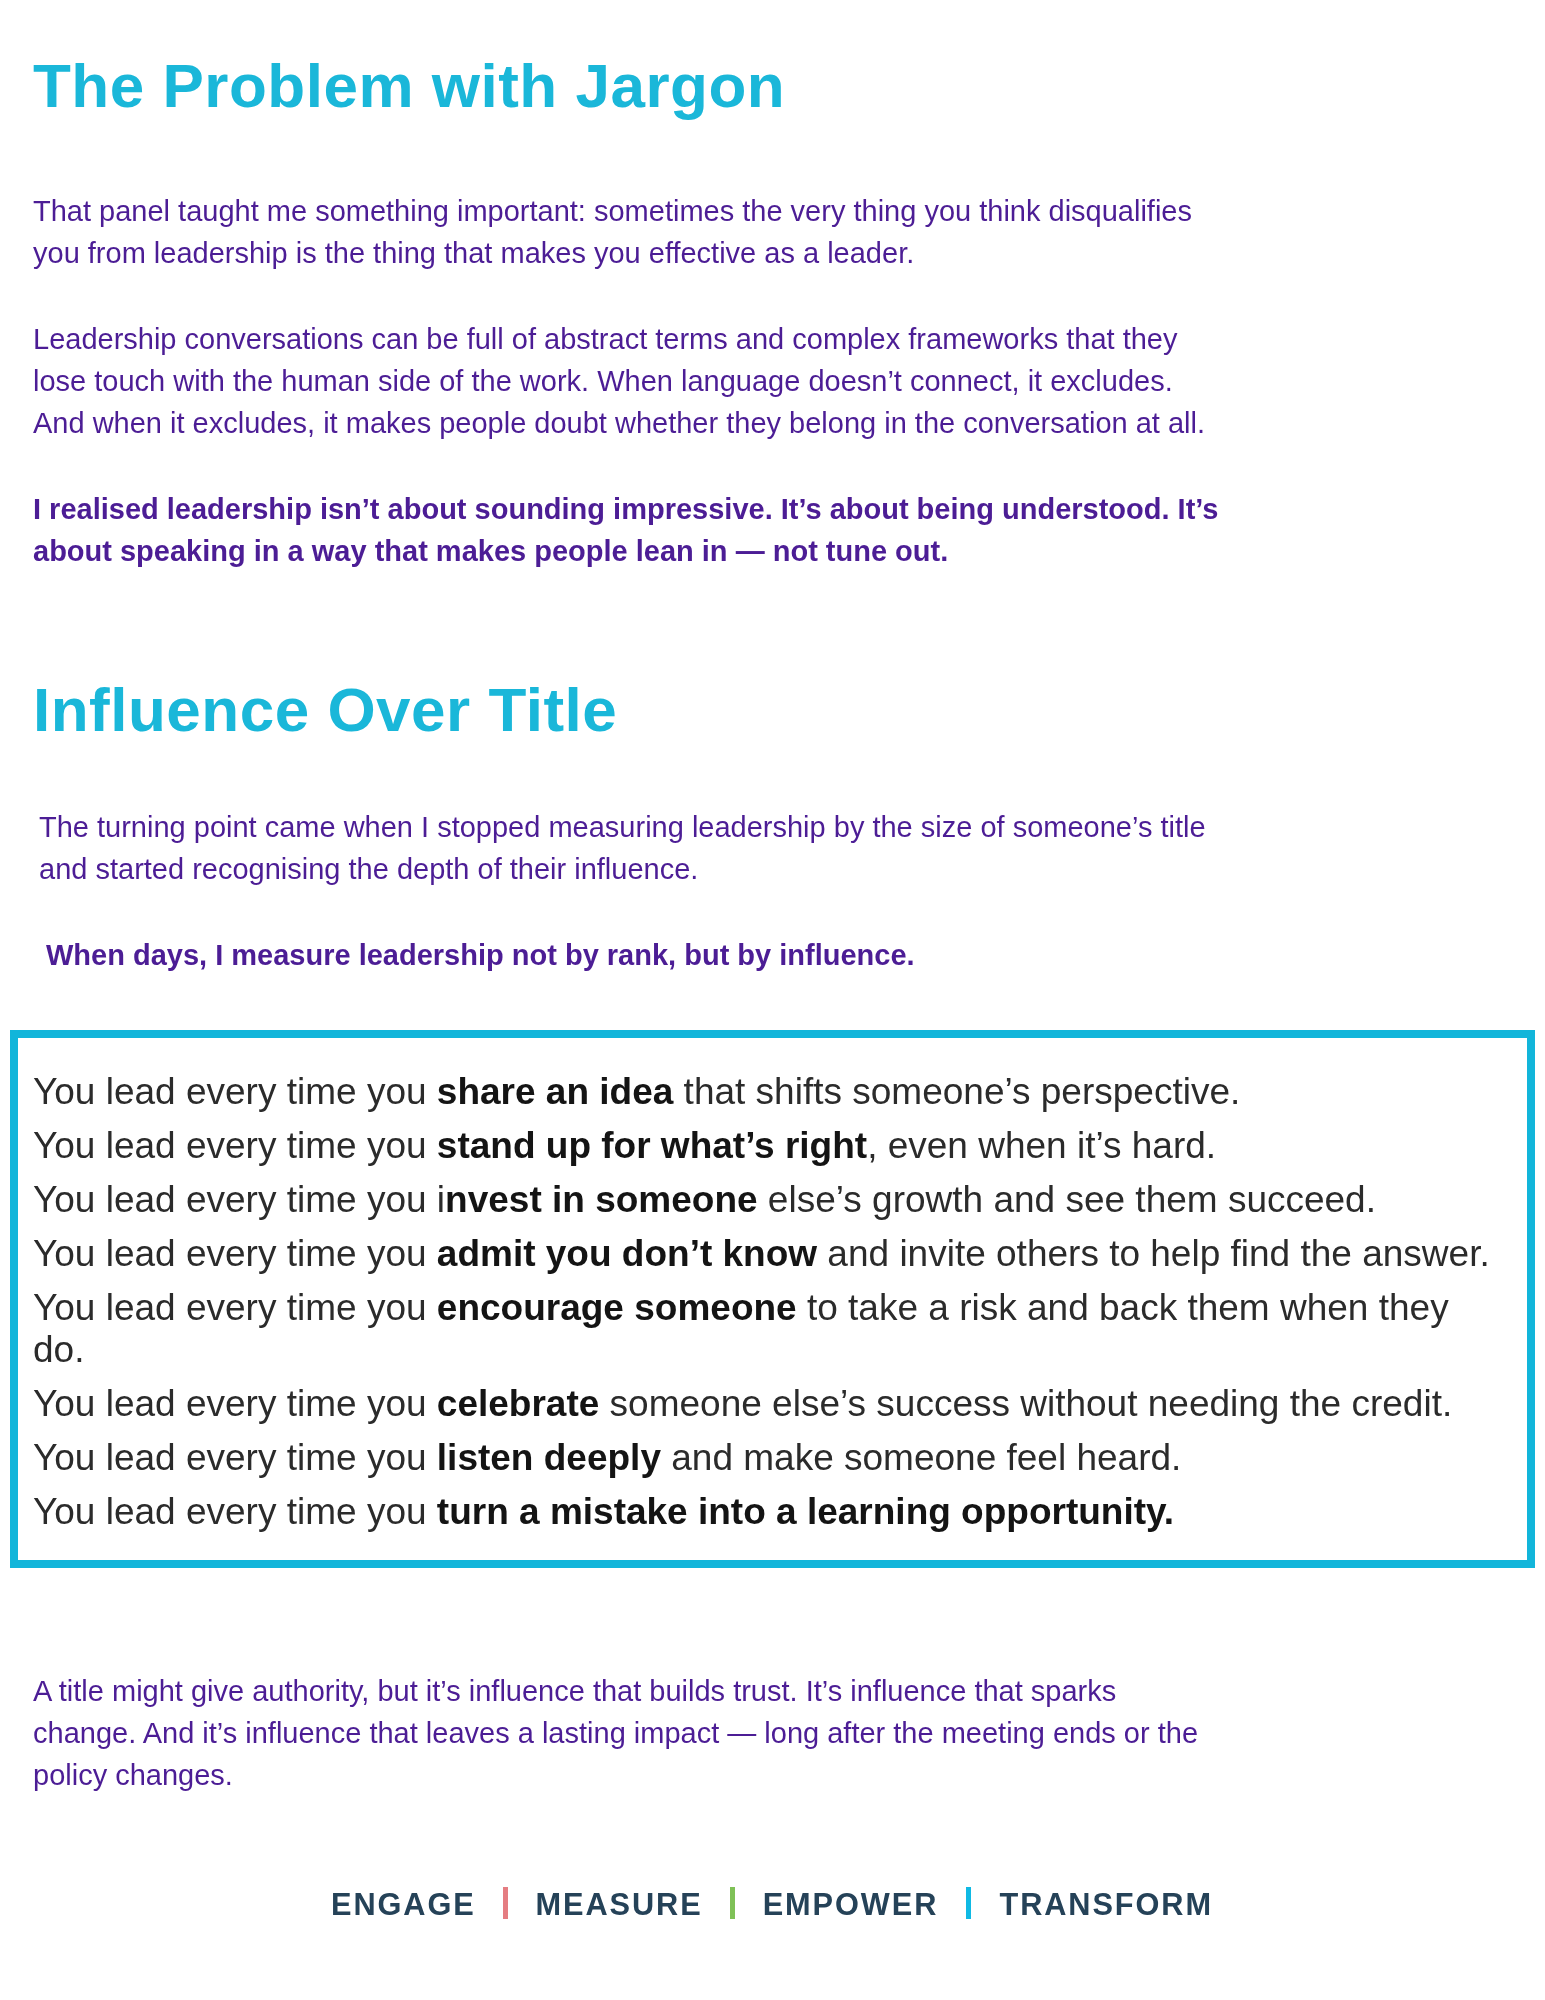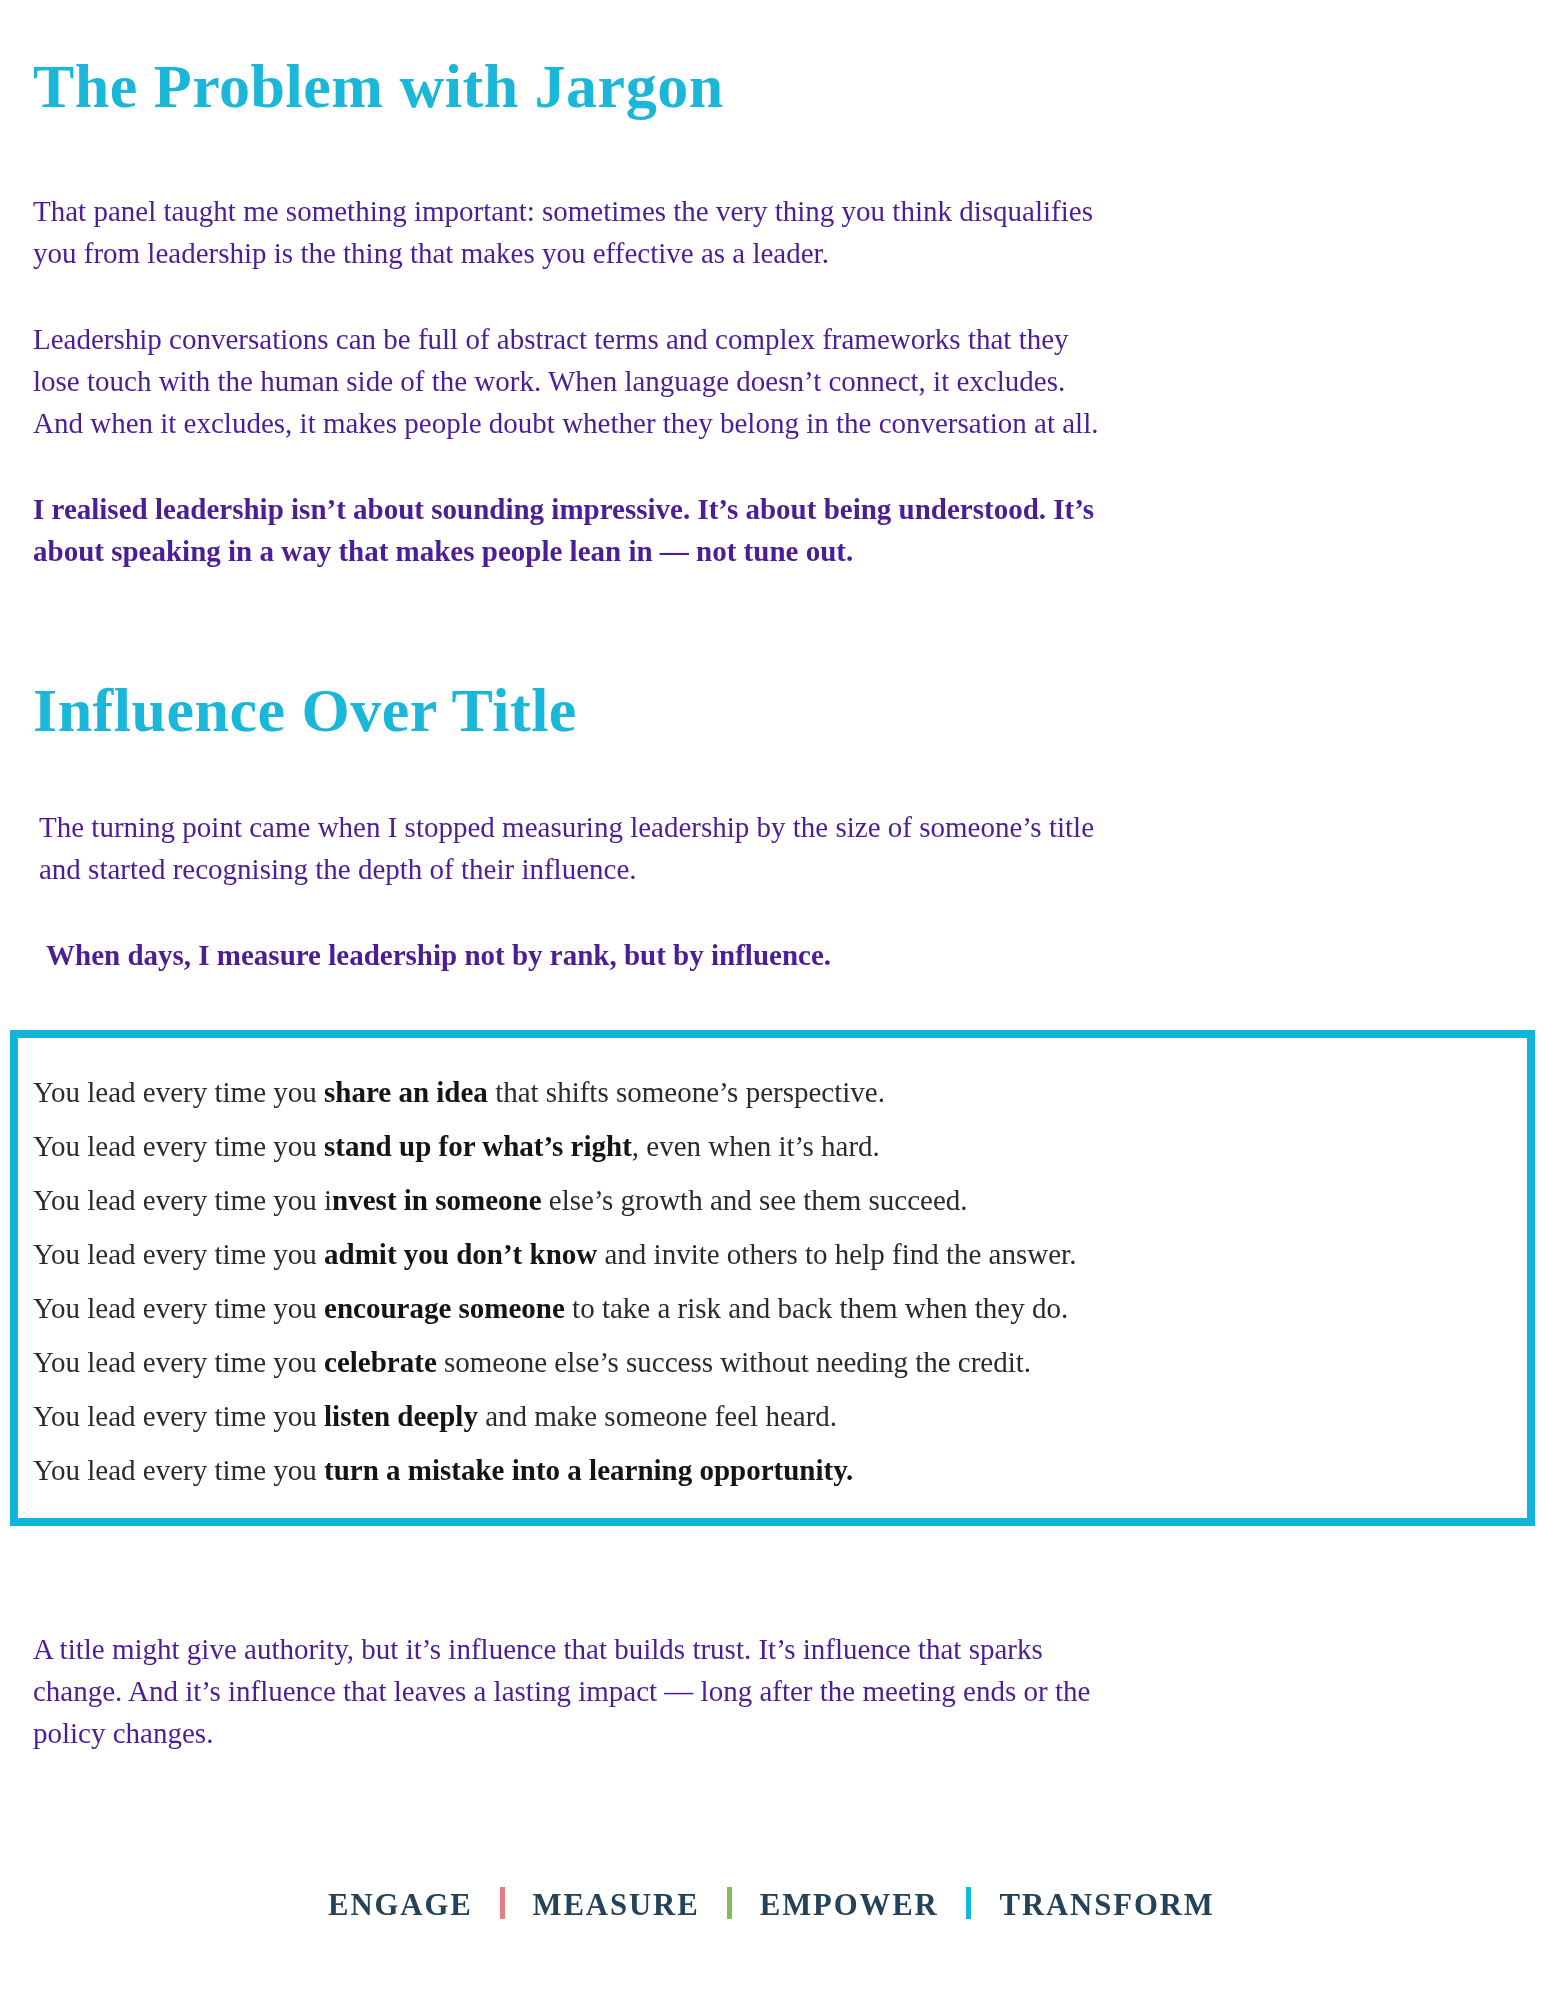--- a/index.html
+++ b/index.html
@@ -3,21 +3,21 @@
 <meta charset="utf-8">
 <style>
   html, body { margin: 0; padding: 0; background: #ffffff; }
   .page {
     position: relative;
     width: 1545px;
     height: 1942px;
     background: #ffffff;
     box-sizing: border-box;
     padding: 52px 33px 0 33px;
-    font-family: Liberation Serif, serif;
+    font-family: Liberation Sans, sans-serif;
     color: #2b2b2b;
     overflow: hidden;
   }
   h1.heading {
     font-size: 62px;
     line-height: 1.1;
     font-weight: 800;
     color: #1ab7d9;
     letter-spacing: 0.5px;
     margin: 0 0 70px 0;
@@ -42,21 +42,21 @@
   .para.indent { padding-left: 6px; }
   .para.indent-more { padding-left: 13px; }
   .lead-box {
     box-sizing: border-box;
     margin: 54px -23px 0 -23px;
     border: 8px solid #12b5da;
     padding: 33px 18px 27px 15px;
     background: #ffffff;
   }
   .lead-line {
-    font-size: 29px;
+    font-size: 37px;
     line-height: 42px;
     margin: 0 0 12px 0;
     color: #2b2b2b;
   }
   .lead-line:last-child { margin-bottom: 0; }
   .lead-line strong { font-weight: 700; color: #141414; }
   .closing { margin-top: 102px; margin-bottom: 0; }
   .footer {
     position: absolute;
     left: 0;

